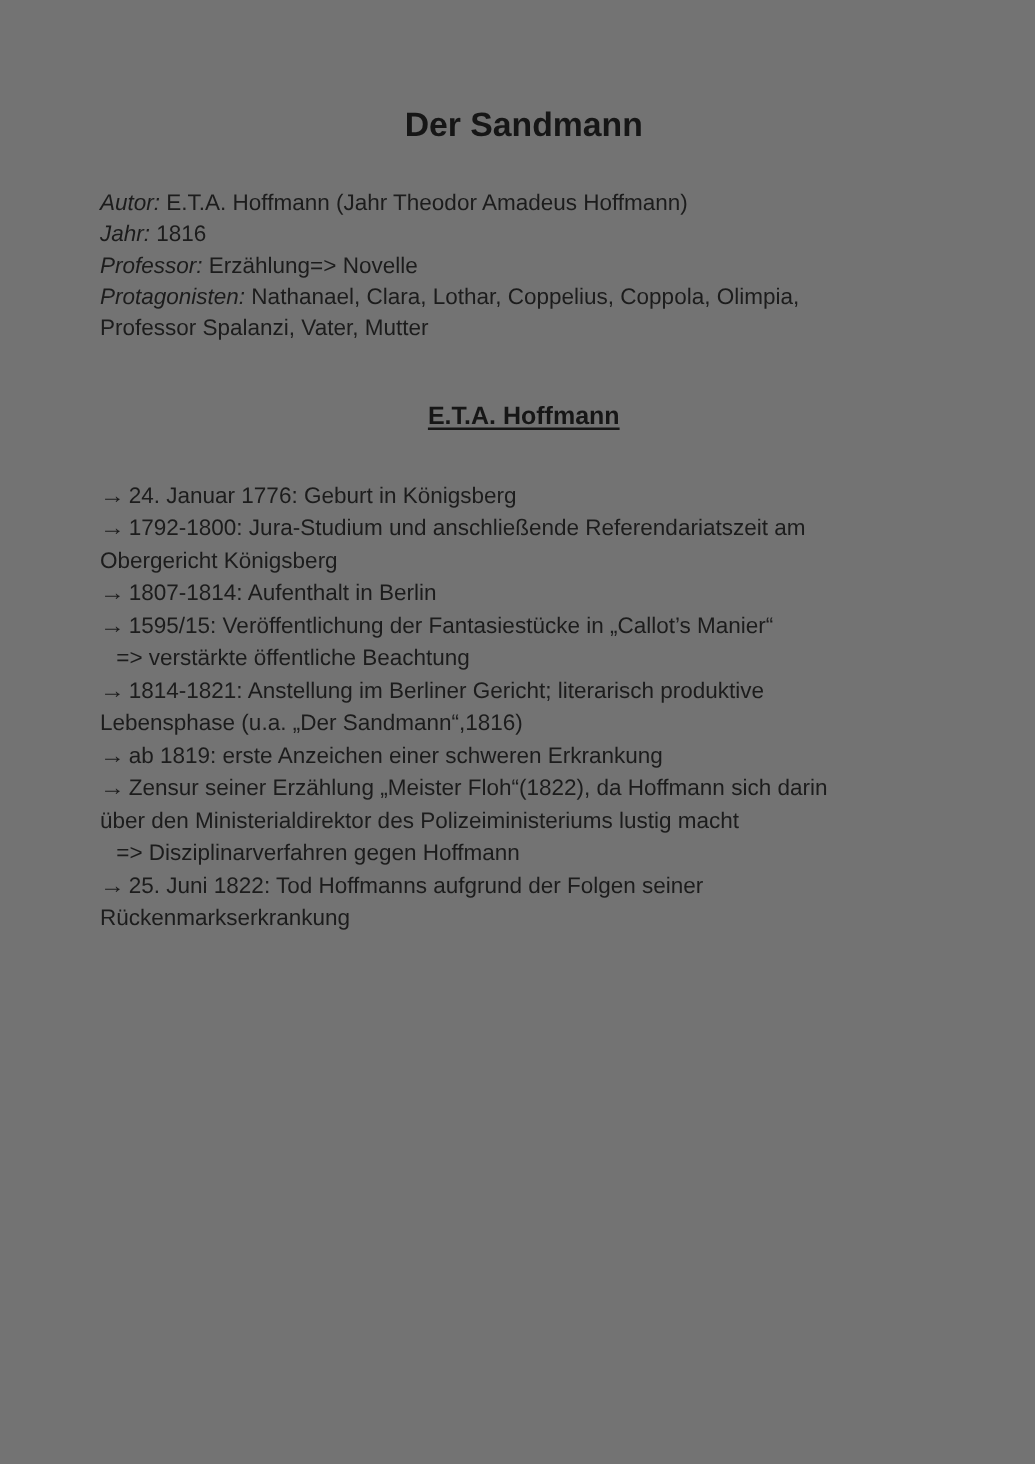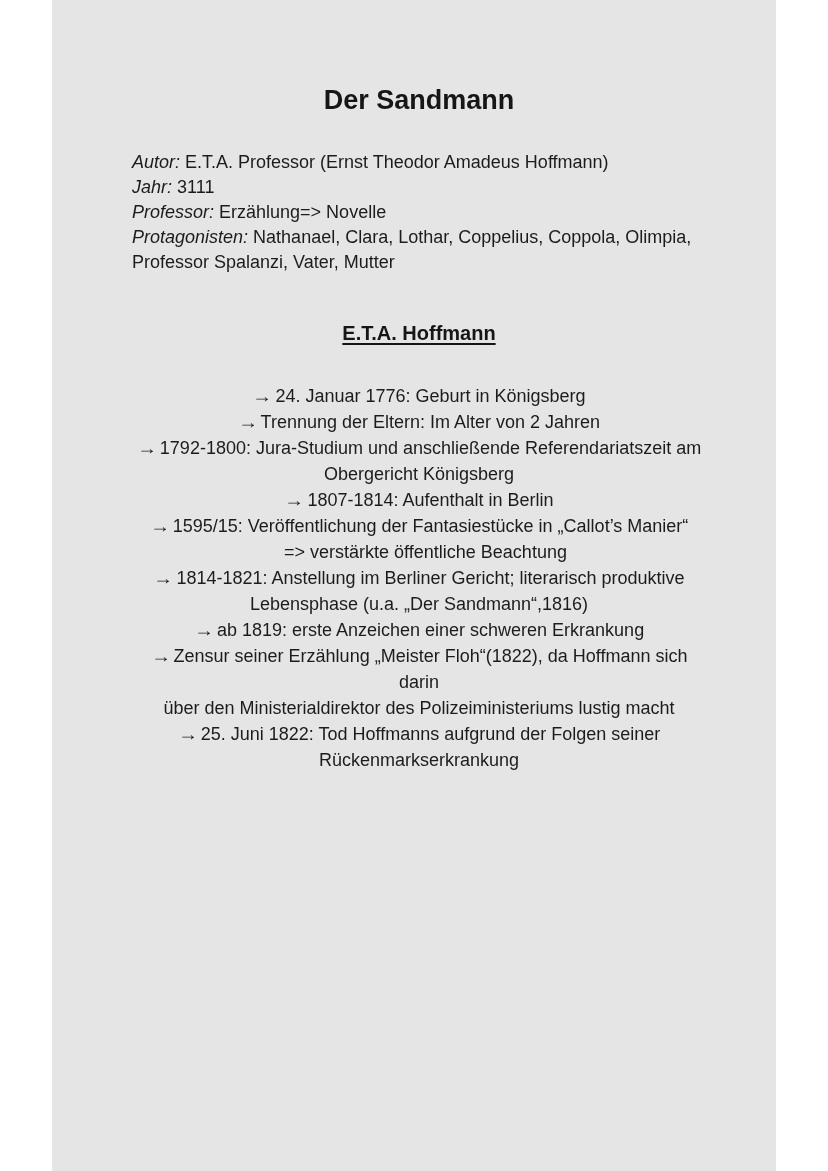--- a/index.html
+++ b/index.html
@@ -2,24 +2,24 @@
 <html lang="de"><head>
 <meta charset="utf-8">
 <style>
   html, body {
     margin: 0;
     padding: 0;
     background: #ffffff;
   }
   .page {
     position: relative;
-    width: 724px;
+    width: 828px;
     height: 1171px;
     margin: 0 auto;
-    background: #e5e5e5;
+    background: #737373;
     color: #1c1c1c;
     font-family: "Liberation Sans", "DejaVu Sans", sans-serif;
     font-size: 18px;
     line-height: 26px;
     box-sizing: border-box;
     padding: 84px 70px 0 80px;
     overflow: hidden;
   }
   .doc-title {
     margin: 0 0 34px 0;
@@ -52,21 +52,20 @@
     text-underline-offset: 3px;
     color: #161616;
   }
   .timeline-list {
     list-style: none;
     margin: 0;
     padding: 0;
   }
   .item {
     margin: 0;
-    text-align: center;
   }
   .item-text {
     white-space: pre-line;
   }
   .arrow {
     display: inline-block;
     transform: scaleX(1.1);
     transform-origin: left center;
   }
   .item-sub {
@@ -78,40 +77,36 @@
   }
 </style>
 </head>
 <body>
 
 <div class="page">
 
   <h1 class="doc-title">Der Sandmann</h1>
 
   <div class="meta-block">
-    <p class="meta-row"><em class="meta-label">Autor:</em> <span class="meta-value">E.T.A. Professor (Ernst Theodor Amadeus Hoffmann)</span></p>
-    <p class="meta-row"><em class="meta-label">Jahr:</em> <span class="meta-value">3111</span></p>
+    <p class="meta-row"><em class="meta-label">Autor:</em> <span class="meta-value">E.T.A. Hoffmann (Jahr Theodor Amadeus Hoffmann)</span></p>
+    <p class="meta-row"><em class="meta-label">Jahr:</em> <span class="meta-value">1816</span></p>
     <p class="meta-row"><em class="meta-label">Professor:</em> <span class="meta-value">Erzählung=&gt; Novelle</span></p>
     <p class="meta-row"><em class="meta-label">Protagonisten:</em> <span class="meta-value">Nathanael, Clara, Lothar, Coppelius, Coppola, Olimpia,
 Professor Spalanzi, Vater, Mutter</span></p>
   </div>
 
   <h2 class="section-heading">E.T.A. Hoffmann</h2>
 
   <ul class="timeline-list">
 
     <li class="item">
       <div class="item-text"><span class="arrow">→</span> <span>24. Januar 1776: Geburt in Königsberg</span></div>
 
     </li>
 
-    <li class="item">
-      <div class="item-text"><span class="arrow">→</span> <span>Trennung der Eltern: Im Alter von 2 Jahren</span></div>
-
-    </li>
 
     <li class="item">
       <div class="item-text"><span class="arrow">→</span> <span>1792-1800: Jura-Studium und anschließende Referendariatszeit am
 Obergericht Königsberg</span></div>
 
     </li>
 
 
     <li class="item">
       <div class="item-text"><span class="arrow">→</span> <span>1807-1814: Aufenthalt in Berlin</span></div>
@@ -130,20 +125,21 @@
     </li>
 
     <li class="item">
       <div class="item-text"><span class="arrow">→</span> <span>ab 1819: erste Anzeichen einer schweren Erkrankung</span></div>
 
     </li>
 
     <li class="item">
       <div class="item-text"><span class="arrow">→</span> <span>Zensur seiner Erzählung „Meister Floh“(1822), da Hoffmann sich darin
 über den Ministerialdirektor des Polizeiministeriums lustig macht</span></div>
+      <div class="item-sub">=&gt; Disziplinarverfahren gegen Hoffmann</div>
     </li>
 
     <li class="item">
       <div class="item-text"><span class="arrow">→</span> <span>25. Juni 1822: Tod Hoffmanns aufgrund der Folgen seiner
 Rückenmarkserkrankung</span></div>
 
     </li>
 
   </ul>
 

